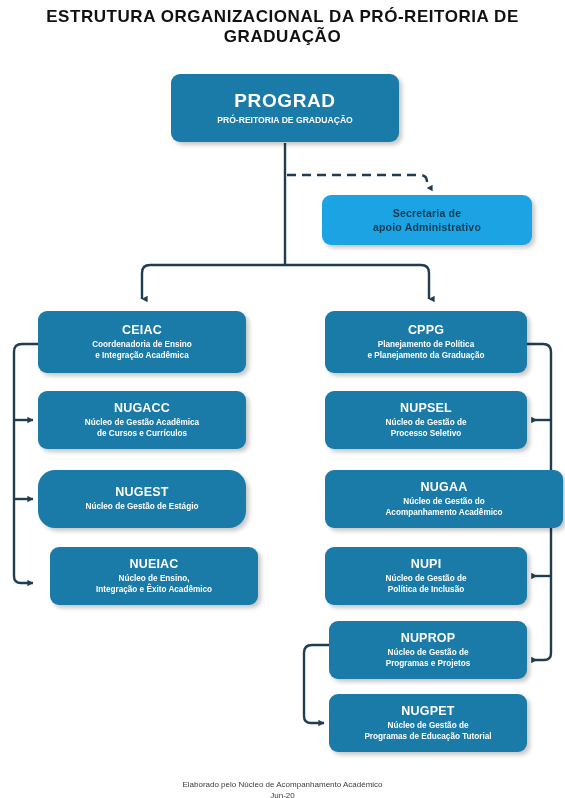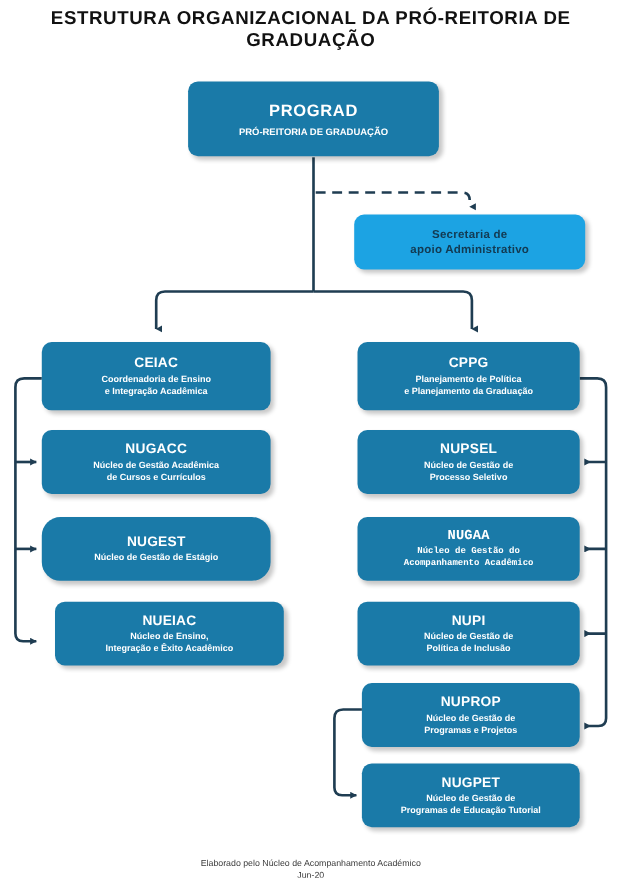--- a/index.html
+++ b/index.html
@@ -59,21 +59,21 @@
     letter-spacing: 0.2px;
   }
   .node .desc {
     font-size: 8.2px;
     line-height: 10.6px;
     margin-top: 2px;
     font-weight: bold;
   }
 
   
-  #node-prograd .code { font-size: 15px; line-height: 22px; letter-spacing: 0.6px; }
+  #node-prograd .code { font-size: 19px; line-height: 22px; letter-spacing: 0.6px; }
   #node-prograd .desc { font-size: 8.6px; line-height: 11px; margin-top: 3px; }
 
   
   #node-secretaria .code {
     font-size: 10.5px;
     line-height: 14px;
     color: #133a52;
     font-weight: bold;
   }
 
@@ -173,21 +173,21 @@
 </div>
 
 <div class="node dark" id="node-nupsel" style="left:325px; top:391px; width:202px; height:58px;">
   <div class="code">NUPSEL</div>
   <div class="desc">
       <span style="display:block">Núcleo de Gestão de</span>
       <span style="display:block">Processo Seletivo</span>
     </div>
 </div>
 
-<div class="node dark" id="node-nugaa" style="left:325px; top:470px; width:202px; height:58px;font-family:Liberation Mono, monospace;">
+<div class="node dark" id="node-nugaa" style="left:325px; top:470px; width:238px; height:58px;">
   <div class="code">NUGAA</div>
   <div class="desc">
       <span style="display:block">Núcleo de Gestão do</span>
       <span style="display:block">Acompanhamento Acadêmico</span>
     </div>
 </div>
 
 <div class="node dark" id="node-nupi" style="left:325px; top:547px; width:202px; height:58px;">
   <div class="code">NUPI</div>
   <div class="desc">

